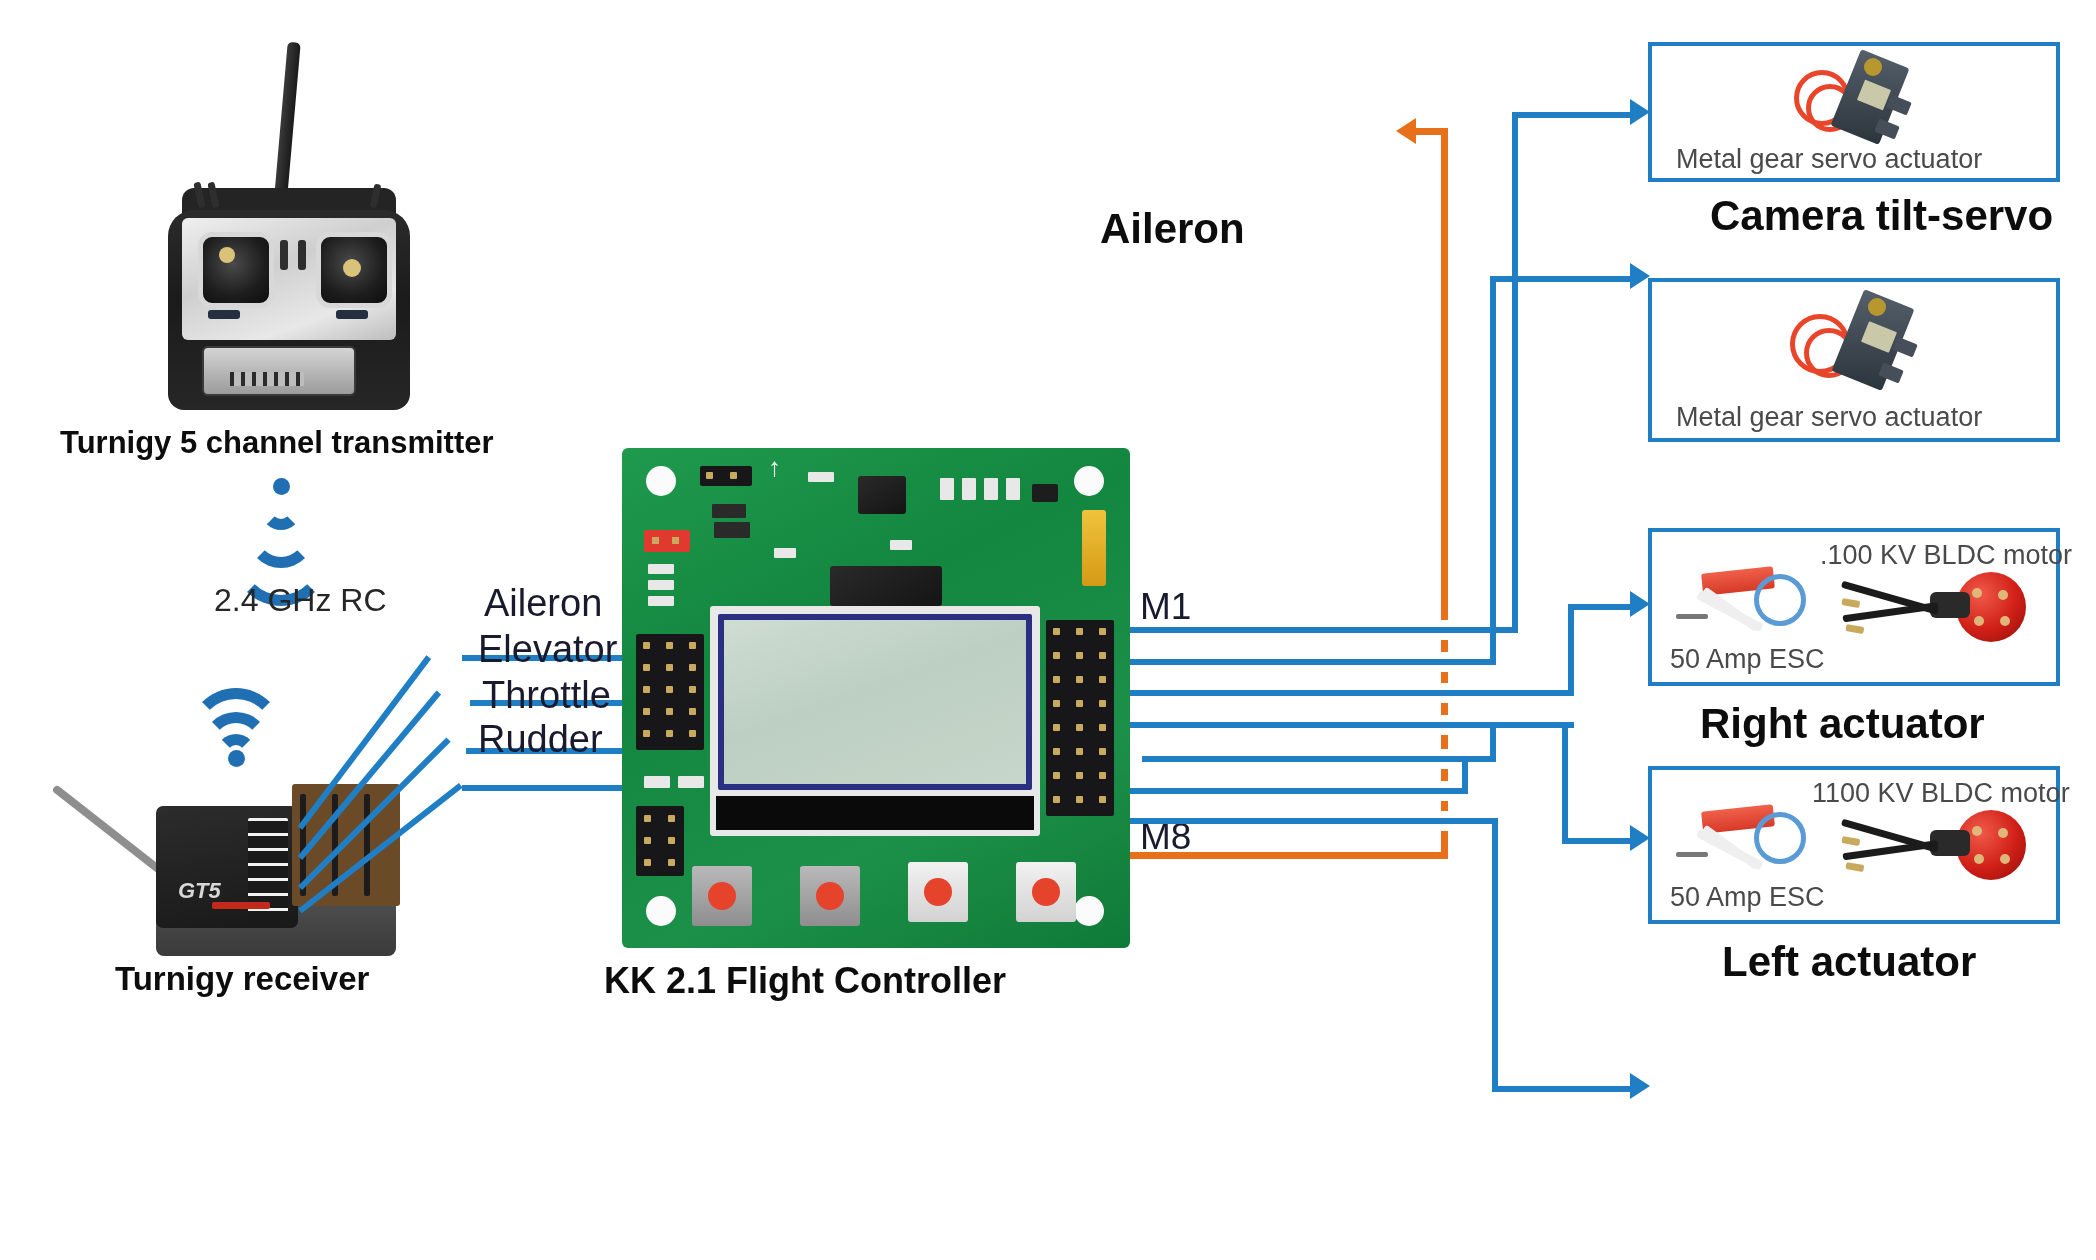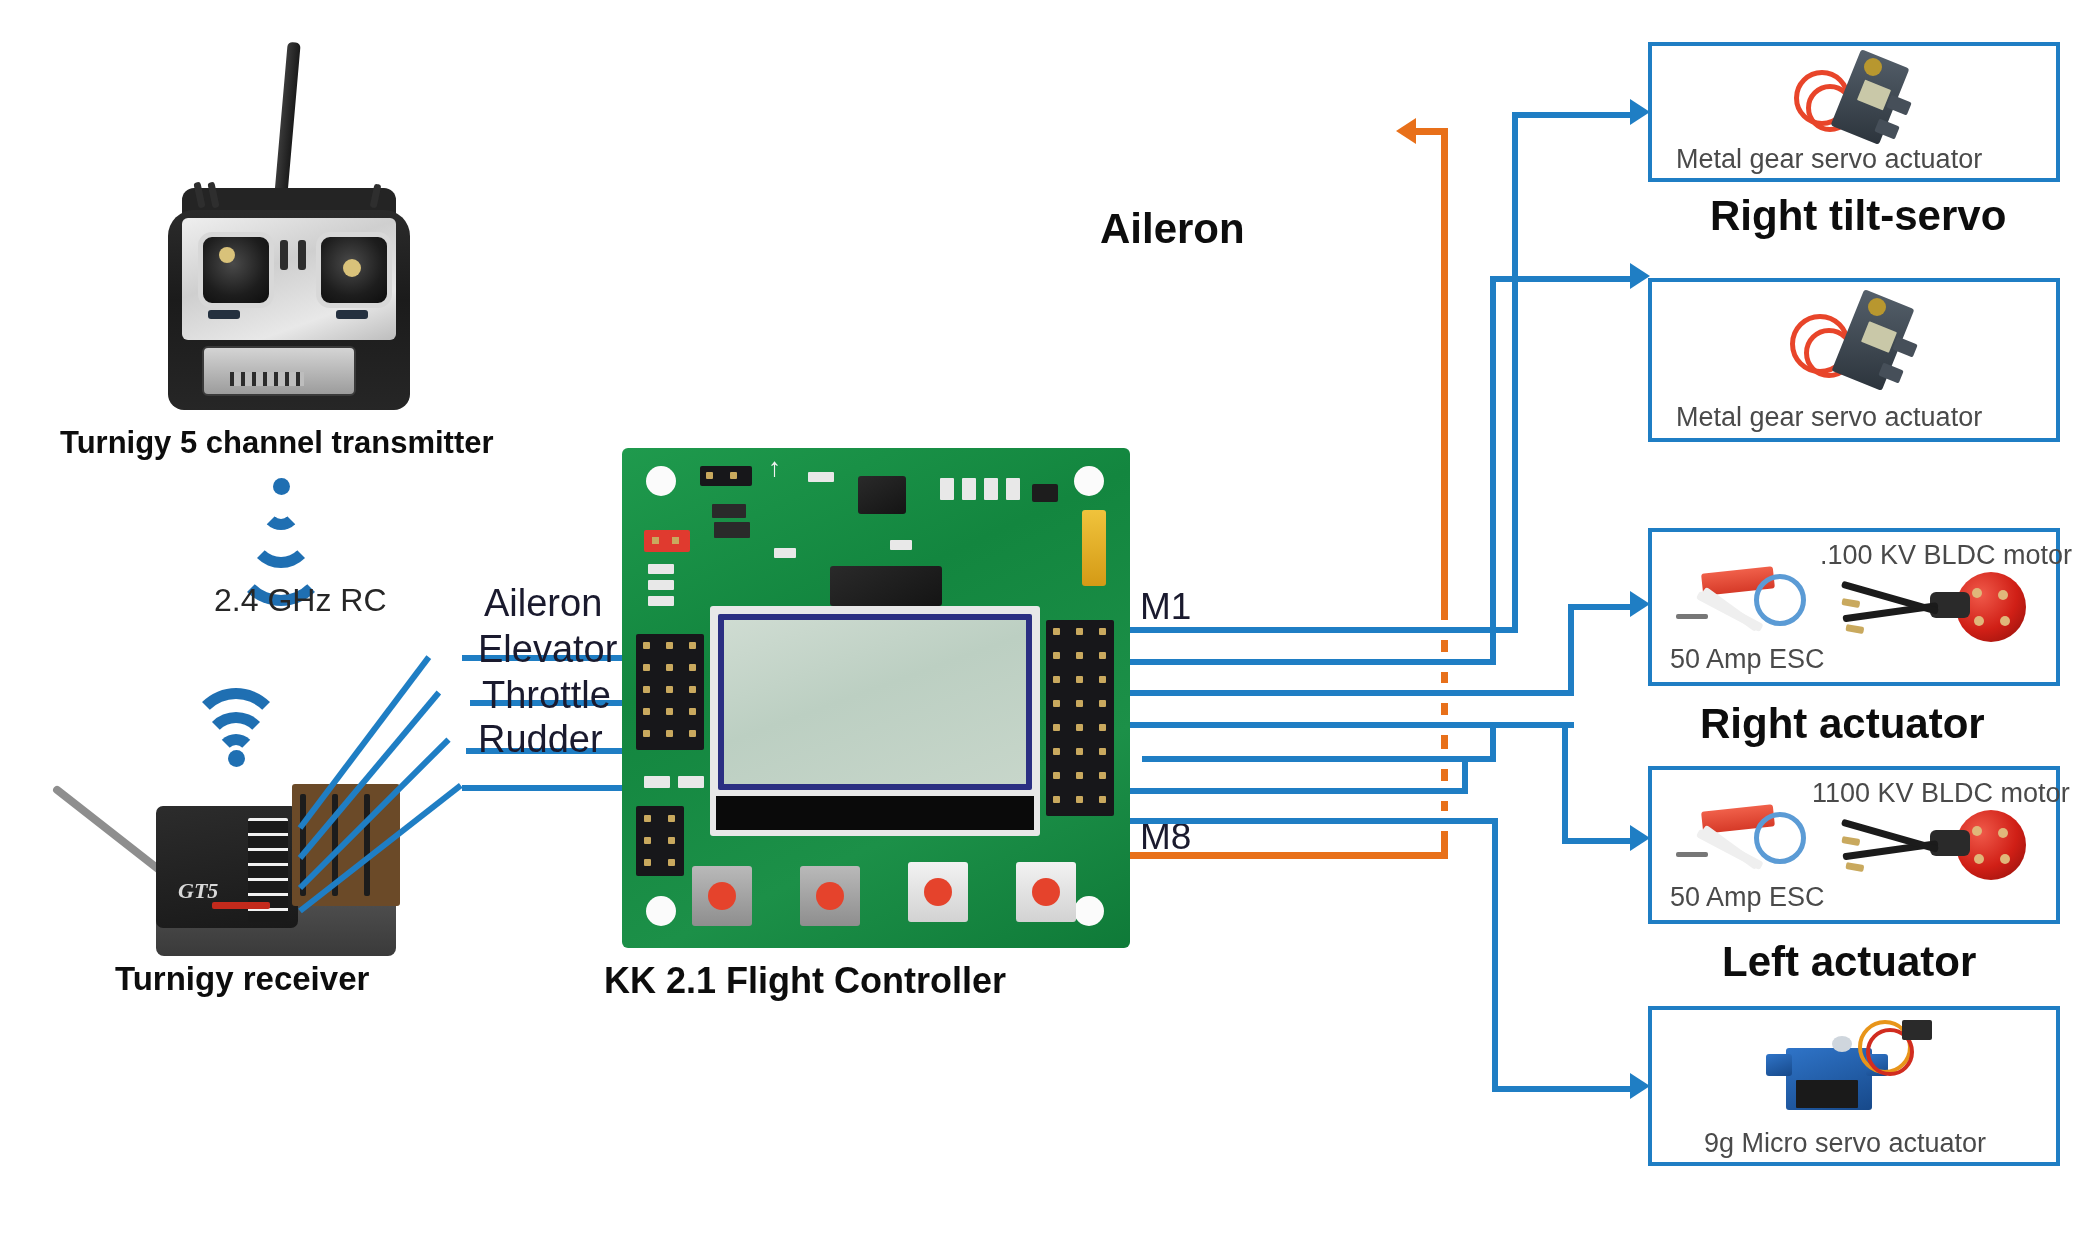--- a/index.html
+++ b/index.html
@@ -148,21 +148,21 @@
 
   <div class="abs lbl-thin" style="left:214px;top:582px;font-size:32px;color:#262626;">2.4 GHz RC</div>
 
   <div class="wifi" style="left:185px;top:688px;width:102px;height:76px;">
     <i style="left:3px;top:0px;width:74px;height:74px;"></i>
     <i style="left:17px;top:24px;width:46px;height:46px;"></i>
     <i style="left:31px;top:46px;width:18px;height:18px;"></i>
     <b style="left:43px;top:62px;"></b>
   </div>
 
-  <div class="abs" style="left:20px;top:740px;width:400px;height:210px;font-family:Liberation Serif, serif;">
+  <div class="abs" style="left:20px;top:740px;width:400px;height:210px;">
     <div class="abs rx-wire" style="left:160px;top:142px;width:160px;height:8px;transform:rotate(-142deg);"></div>
     <div class="abs rx-base" style="left:136px;top:120px;width:240px;height:96px;"></div>
     <div class="abs rx-top" style="left:136px;top:66px;width:142px;height:122px;"></div>
     <div class="abs rx-hdr" style="left:272px;top:44px;width:108px;height:122px;">
       <div class="abs rx-pinrow" style="left:8px;top:10px;width:6px;height:102px;"></div>
       <div class="abs rx-pinrow" style="left:40px;top:10px;width:6px;height:102px;"></div>
       <div class="abs rx-pinrow" style="left:72px;top:10px;width:6px;height:102px;"></div>
     </div>
     <div class="abs rx-strip" style="left:228px;top:78px;width:40px;height:104px;background:repeating-linear-gradient(180deg,#f2f2f2 0 3px,#1a1a1a 3px 15px);"></div>
     <div class="abs rx-gt" style="left:158px;top:138px;font-size:22px;">GT5</div>
@@ -309,21 +309,21 @@
       <div class="abs srv-wire" style="left:14px;top:18px;width:46px;height:46px;"></div>
       <div class="abs srv-wire" style="left:26px;top:32px;width:38px;height:38px;"></div>
       <div class="abs srv-body" style="left:64px;top:4px;width:52px;height:82px;transform:rotate(22deg);"></div>
       <div class="abs srv-horn" style="left:84px;top:6px;width:18px;height:18px;"></div>
       <div class="abs srv-lbl" style="left:80px;top:32px;width:28px;height:22px;transform:rotate(22deg);"></div>
       <div class="abs srv-ear" style="left:108px;top:46px;width:22px;height:14px;transform:rotate(22deg);"></div>
       <div class="abs srv-ear" style="left:96px;top:70px;width:22px;height:14px;transform:rotate(22deg);"></div>
     </div>
     <div class="abs lbl-thin" style="left:24px;top:98px;font-size:27px;color:#4a4a4a;">Metal gear servo actuator</div>
   </div>
-  <div class="abs lbl-bold" style="left:1710px;top:192px;font-size:42px;">Right tilt-servo</div>
+  <div class="abs lbl-bold" style="left:1710px;top:192px;font-size:42px;">Camera tilt-servo</div>
 
   <div class="abs box-blue" style="left:1648px;top:278px;width:412px;height:164px;">
     <div class="abs" style="left:128px;top:10px;width:170px;height:100px;">
       <div class="abs srv-wire" style="left:10px;top:22px;width:50px;height:50px;"></div>
       <div class="abs srv-wire" style="left:24px;top:36px;width:40px;height:40px;"></div>
       <div class="abs srv-body" style="left:66px;top:4px;width:54px;height:88px;transform:rotate(22deg);"></div>
       <div class="abs srv-horn" style="left:88px;top:6px;width:18px;height:18px;"></div>
       <div class="abs srv-lbl" style="left:84px;top:34px;width:30px;height:22px;transform:rotate(22deg);"></div>
       <div class="abs srv-ear" style="left:114px;top:48px;width:22px;height:14px;transform:rotate(22deg);"></div>
       <div class="abs srv-ear" style="left:100px;top:74px;width:22px;height:14px;transform:rotate(22deg);"></div>
@@ -376,33 +376,20 @@
       <div class="abs bldc-shaft" style="left:110px;top:24px;width:40px;height:26px;border-radius:6px;"></div>
       <div class="abs bldc-wire" style="left:118px;top:34px;width:96px;height:7px;transform:rotate(172deg);"></div>
       <div class="abs bldc-wire" style="left:118px;top:40px;width:100px;height:7px;transform:rotate(196deg);"></div>
       <div class="abs bldc-tip" style="left:22px;top:30px;width:18px;height:7px;transform:rotate(10deg);"></div>
       <div class="abs bldc-tip" style="left:26px;top:56px;width:18px;height:7px;transform:rotate(10deg);"></div>
     </div>
     <div class="abs lbl-thin" style="left:18px;top:112px;font-size:27px;color:#4a4a4a;">50 Amp ESC</div>
   </div>
   <div class="abs lbl-bold" style="left:1722px;top:938px;font-size:42px;">Left actuator</div>
 
-  <div class="abs box-blue" style="left:1648px;top:1006px;width:412px;height:160px;">
-    <div class="abs" style="left:110px;top:8px;width:190px;height:110px;">
-      <div class="abs msrv-body" style="left:24px;top:30px;width:86px;height:62px;"></div>
-      <div class="abs msrv-body" style="left:4px;top:36px;width:26px;height:22px;"></div>
-      <div class="abs msrv-body" style="left:104px;top:36px;width:22px;height:22px;"></div>
-      <div class="abs msrv-top" style="left:70px;top:18px;width:20px;height:16px;border-radius:50%;"></div>
-      <div class="abs msrv-dark" style="left:34px;top:62px;width:62px;height:28px;"></div>
-      <div class="abs msrv-wire" style="left:96px;top:2px;width:46px;height:46px;"></div>
-      <div class="abs msrv-wire2" style="left:104px;top:10px;width:40px;height:40px;"></div>
-      <div class="abs msrv-plug" style="left:140px;top:2px;width:30px;height:20px;"></div>
-    </div>
-    <div class="abs lbl-thin" style="left:52px;top:118px;font-size:27px;color:#4a4a4a;">9g Micro servo actuator</div>
-  </div>
 
   <div class="abs wire-h" style="left:1130px;top:627px;width:388px;"></div>
   <div class="abs wire-v" style="left:1512px;top:112px;height:521px;"></div>
   <div class="abs wire-h" style="left:1512px;top:112px;width:126px;"></div>
   <div class="abs arrow-r" style="left:1630px;top:99px;"></div>
 
   <div class="abs wire-h" style="left:1130px;top:659px;width:366px;"></div>
   <div class="abs wire-v" style="left:1490px;top:276px;height:389px;"></div>
   <div class="abs wire-h" style="left:1490px;top:276px;width:148px;"></div>
   <div class="abs arrow-r" style="left:1630px;top:263px;"></div>

